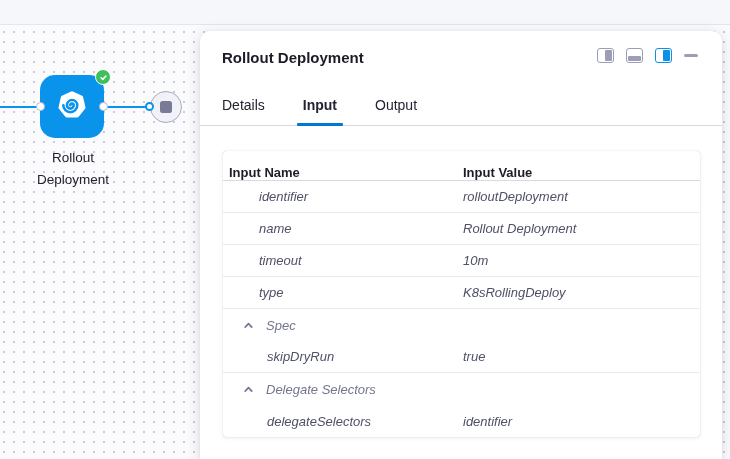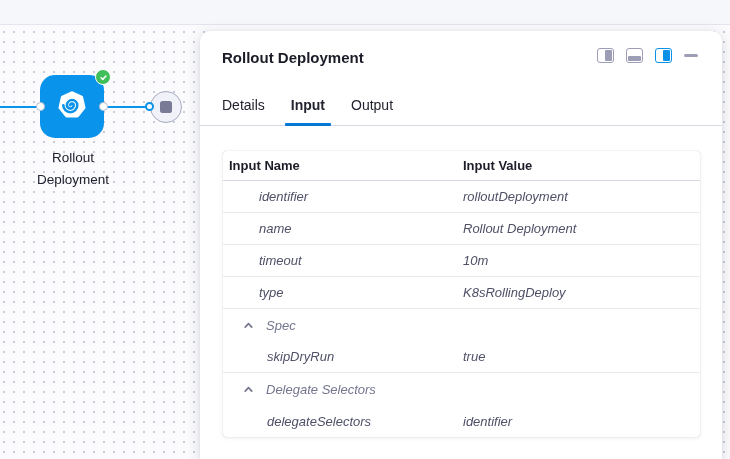--- a/index.html
+++ b/index.html
@@ -86,40 +86,40 @@
   .ctl .fill { position: absolute; background: #9d9eb5; }
   .ctl-split-right .fill  { right: 1px; top: 1px; bottom: 1px; width: 7px; border-radius: 1px; }
   .ctl-split-bottom .fill { left: 1px; right: 1px; bottom: 1px; height: 5px; border-radius: 1px; }
   .ctl-active { border-color: #0b92e8; }
   .ctl-active .fill { background: #0b92e8; right: 1px; top: 1px; bottom: 1px; width: 7px; border-radius: 1px; }
   .ctl-minus { width: 14px; height: 3px; background: #9d9eb5; border-radius: 1.5px;
                border: none; cursor: pointer; }
 
   .tabs {
     margin-top: 31px; padding: 0 16px; border-bottom: 1px solid #d8dae3;
-    display: flex; gap: 14px;
+    display: flex; gap: 26px;
   }
   .tab {
     font-size: 14px; color: #23242f; padding: 0 6px 12px 6px; cursor: pointer;
     line-height: 16px; position: relative;
   }
   .tab.active { font-weight: bold; }
   .tab.active::after {
     content: ""; position: absolute; left: 0; right: 0; bottom: -1px; height: 3px;
     background: #0278d5; border-radius: 1px;
   }
 
   
   .card {
     margin: 25px 22px 0 23px; width: 477px; background: #fff; border-radius: 4px;
     box-shadow: 0 0 1px rgba(40,41,61,0.30), 0 1px 4px rgba(96,97,112,0.12);
     overflow: hidden;
   }
   .thead {
-    height: 30px; display: flex; align-items: center; position: relative;
+    height: 30px; display: flex; align-items: flex-end; position: relative;
     border-bottom: 1px solid #d8dae3;
   }
   .thead .col-name { padding-left: 6px; font-size: 13px; font-weight: bold; color: #1c1d29; }
   .thead .col-value { position: absolute; left: 240px; font-size: 13px; font-weight: bold; color: #1c1d29; }
 
   .trow {
     height: 32px; display: flex; align-items: center; position: relative;
     font-size: 13px; color: #4e5066; font-style: italic;
   }
   .trow.bordered { border-bottom: 1px solid #e8eaf0; }

